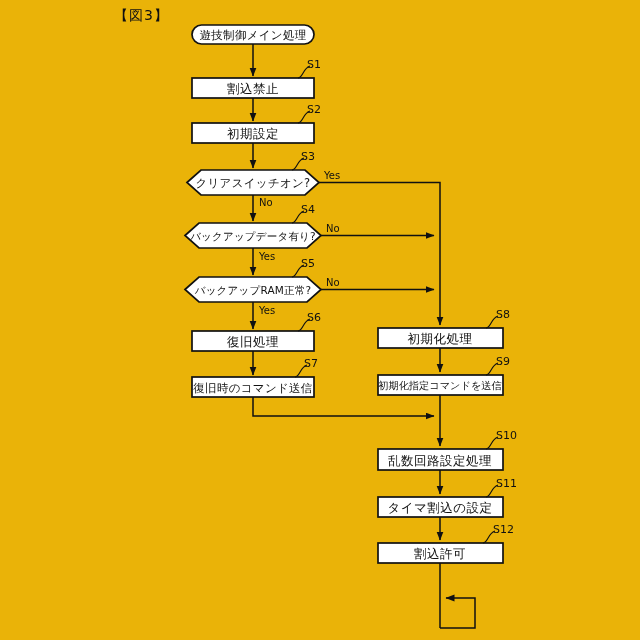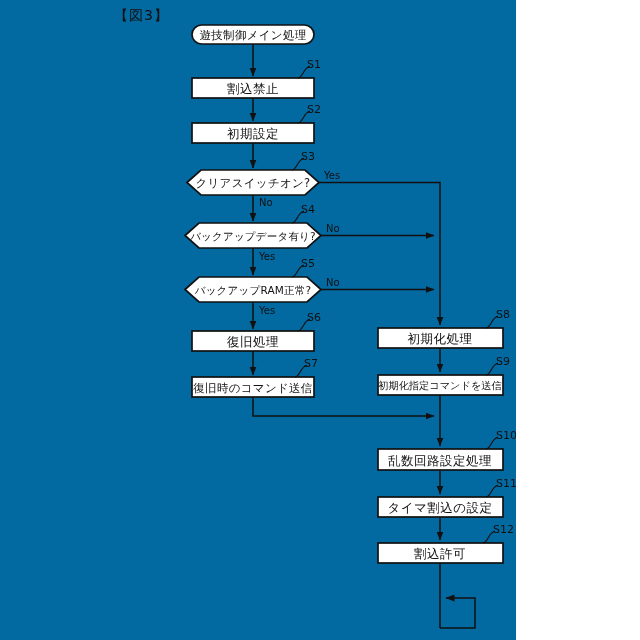--- a/index.html
+++ b/index.html
@@ -5,23 +5,23 @@
   html, body {
     margin: 0;
     padding: 0;
     background: #ffffff;
     width: 640px;
     height: 640px;
     font-family: "DejaVu Sans", sans-serif;
   }
   .stage {
     position: relative;
-    width: 516px;
+    width: 640px;
     height: 640px;
-    background: #0369a1;
+    background: #eab308;
     overflow: hidden;
   }
   svg { display: block; }
   .shape {
     fill: #ffffff;
     stroke: #111111;
     stroke-width: 1.7;
   }
   .edge {
     fill: none;

